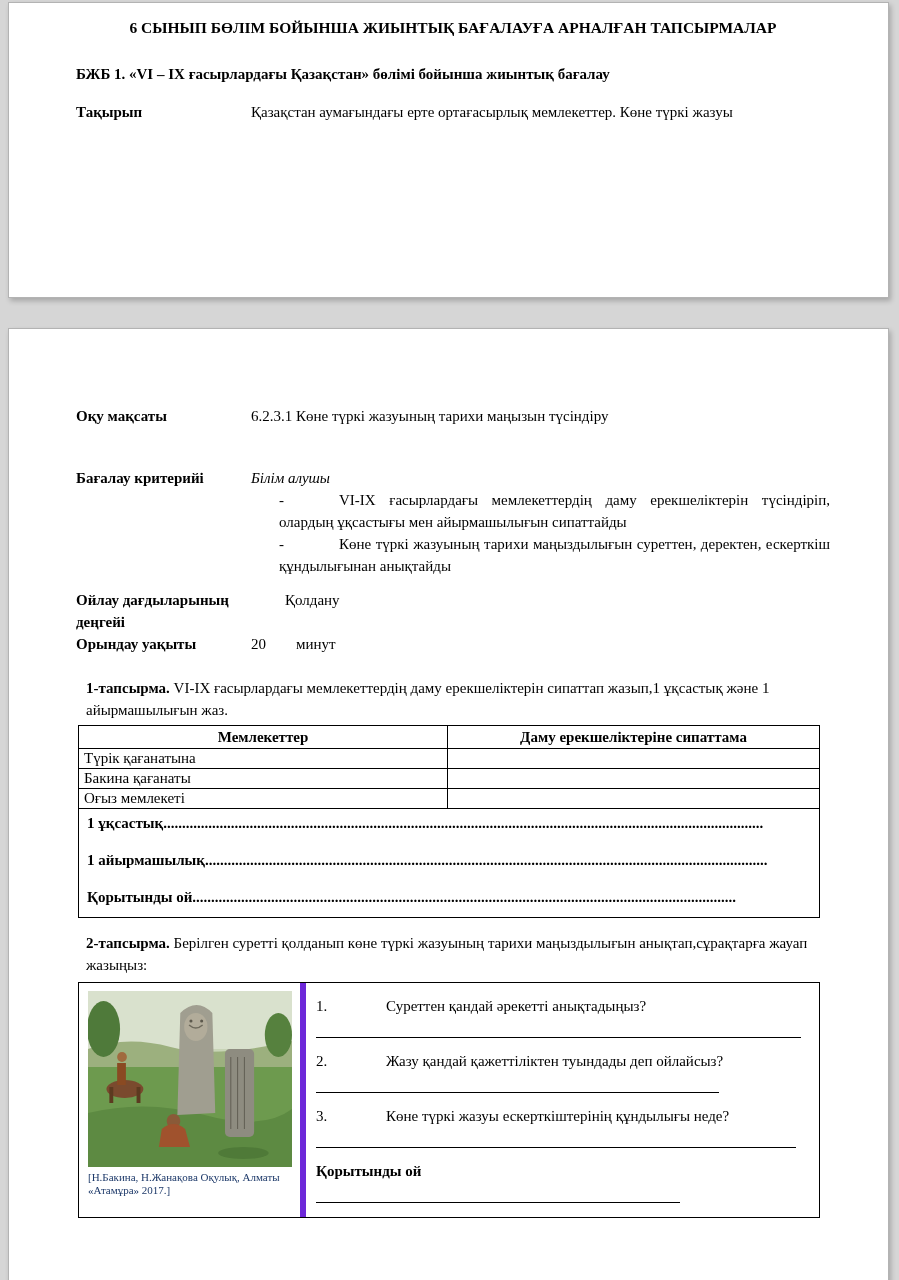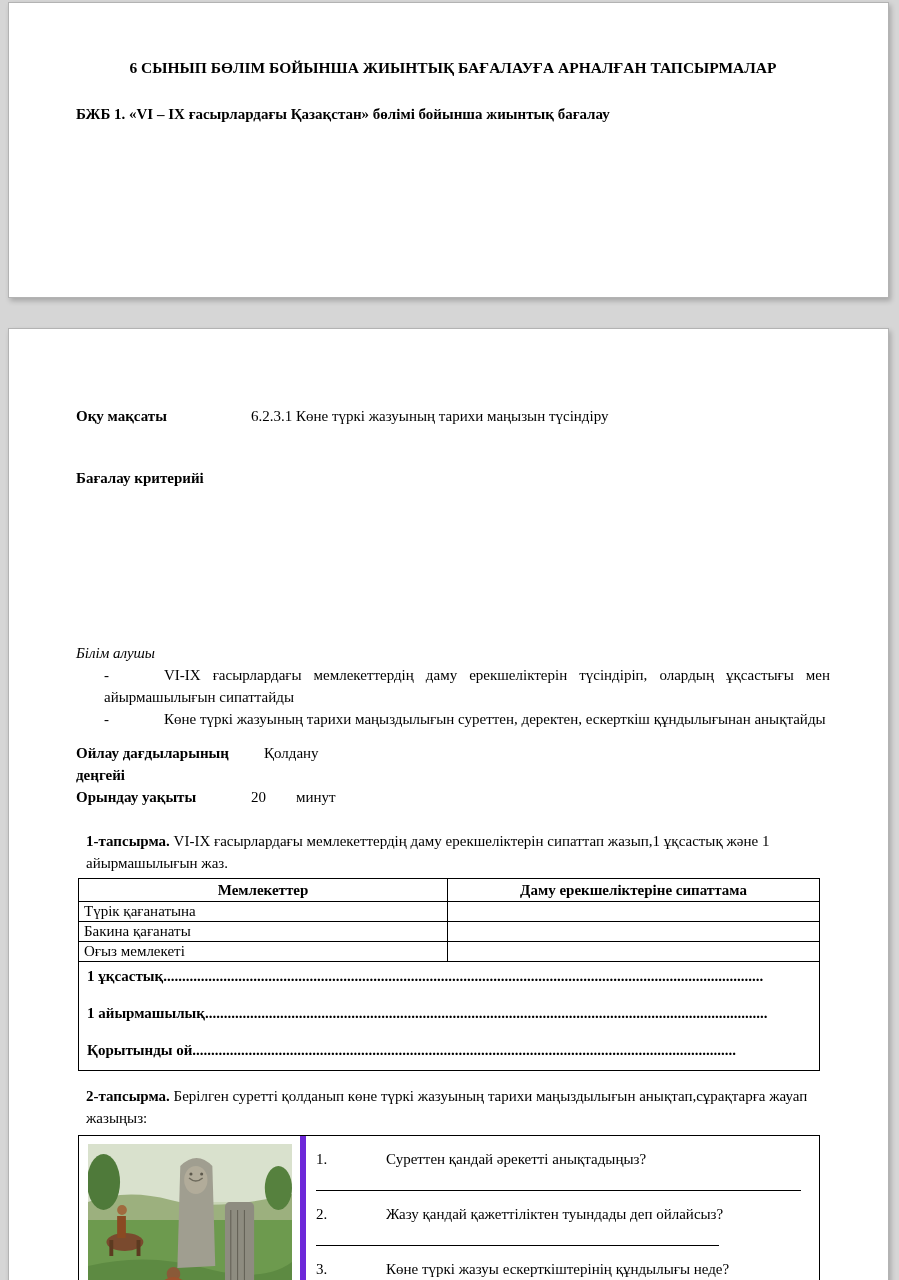--- a/index.html
+++ b/index.html
@@ -22,32 +22,32 @@
     box-shadow: 2px 3px 5px rgba(0,0,0,0.22);
   }
   .page1 { top: 2px; height: 296px; }
   .page2 { top: 328px; height: 958px; overflow: hidden; }
   .content { padding: 0 58px 0 67px; }
   .page1 .content { padding-top: 14px; }
   .page2 .content { padding-top: 76px; }
 
   h1.doc-title {
     font-size: 15.5px; font-weight: bold; text-align: center;
-    white-space: nowrap; line-height: 22px; margin-top: 40px;
+    white-space: nowrap; line-height: 22px;
   }
   h2.doc-subtitle {
     font-size: 15px; font-weight: bold; 
     white-space: nowrap; line-height: 22px; margin-top: 24px;
   }
   .row { display: flex; align-items: flex-start; }
   .topic-row { margin-top: 16px; }
   .label { width: 175px; flex: 0 0 175px; font-weight: bold; }
   .value { flex: 1; }
-  .criteria-row { margin-top: 40px; flex-direction: column; }
-  .skills-row { margin-top: 12px; }
+  .criteria-row { margin-top: 40px; }
+  .skills-row { margin-top: 12px; gap: 21px; }
   .italic { font-style: italic; }
   .bullet { text-align: justify; margin-left: 28px; }
   .bullet .tab { display: inline-block; width: 55px; }
   .skills-row .value { padding-left: 13px; }
   .duration-unit { margin-left: 30px; }
 
   .task-par { margin-top: 22px; margin-left: 10px; }
   .task-par.second { margin-top: 14px; }
   .task-bold { font-weight: bold; }
 
@@ -86,20 +86,24 @@
 </style>
 </head>
 <body>
 
 <div>
 
   <section class="page page1">
     <div class="content">
       <h1 class="doc-title">6 СЫНЫП  БӨЛІМ БОЙЫНША ЖИЫНТЫҚ БАҒАЛАУҒА АРНАЛҒАН ТАПСЫРМАЛАР</h1>
       <h2 class="doc-subtitle">БЖБ 1. «VI – IX ғасырлардағы Қазақстан» бөлімі бойынша жиынтық бағалау</h2>
+      <div class="row topic-row">
+        <div class="label">Тақырып</div>
+        <div class="value">Қазақстан аумағындағы ерте ортағасырлық мемлекеттер. Көне түркі жазуы</div>
+      </div>
     </div>
   </section>
 
   <section class="page page2">
     <div class="content">
 
       <div class="row">
         <div class="label">Оқу мақсаты</div>
         <div class="value">
           <p>6.2.3.1 Көне түркі жазуының тарихи маңызын түсіндіру</p>

